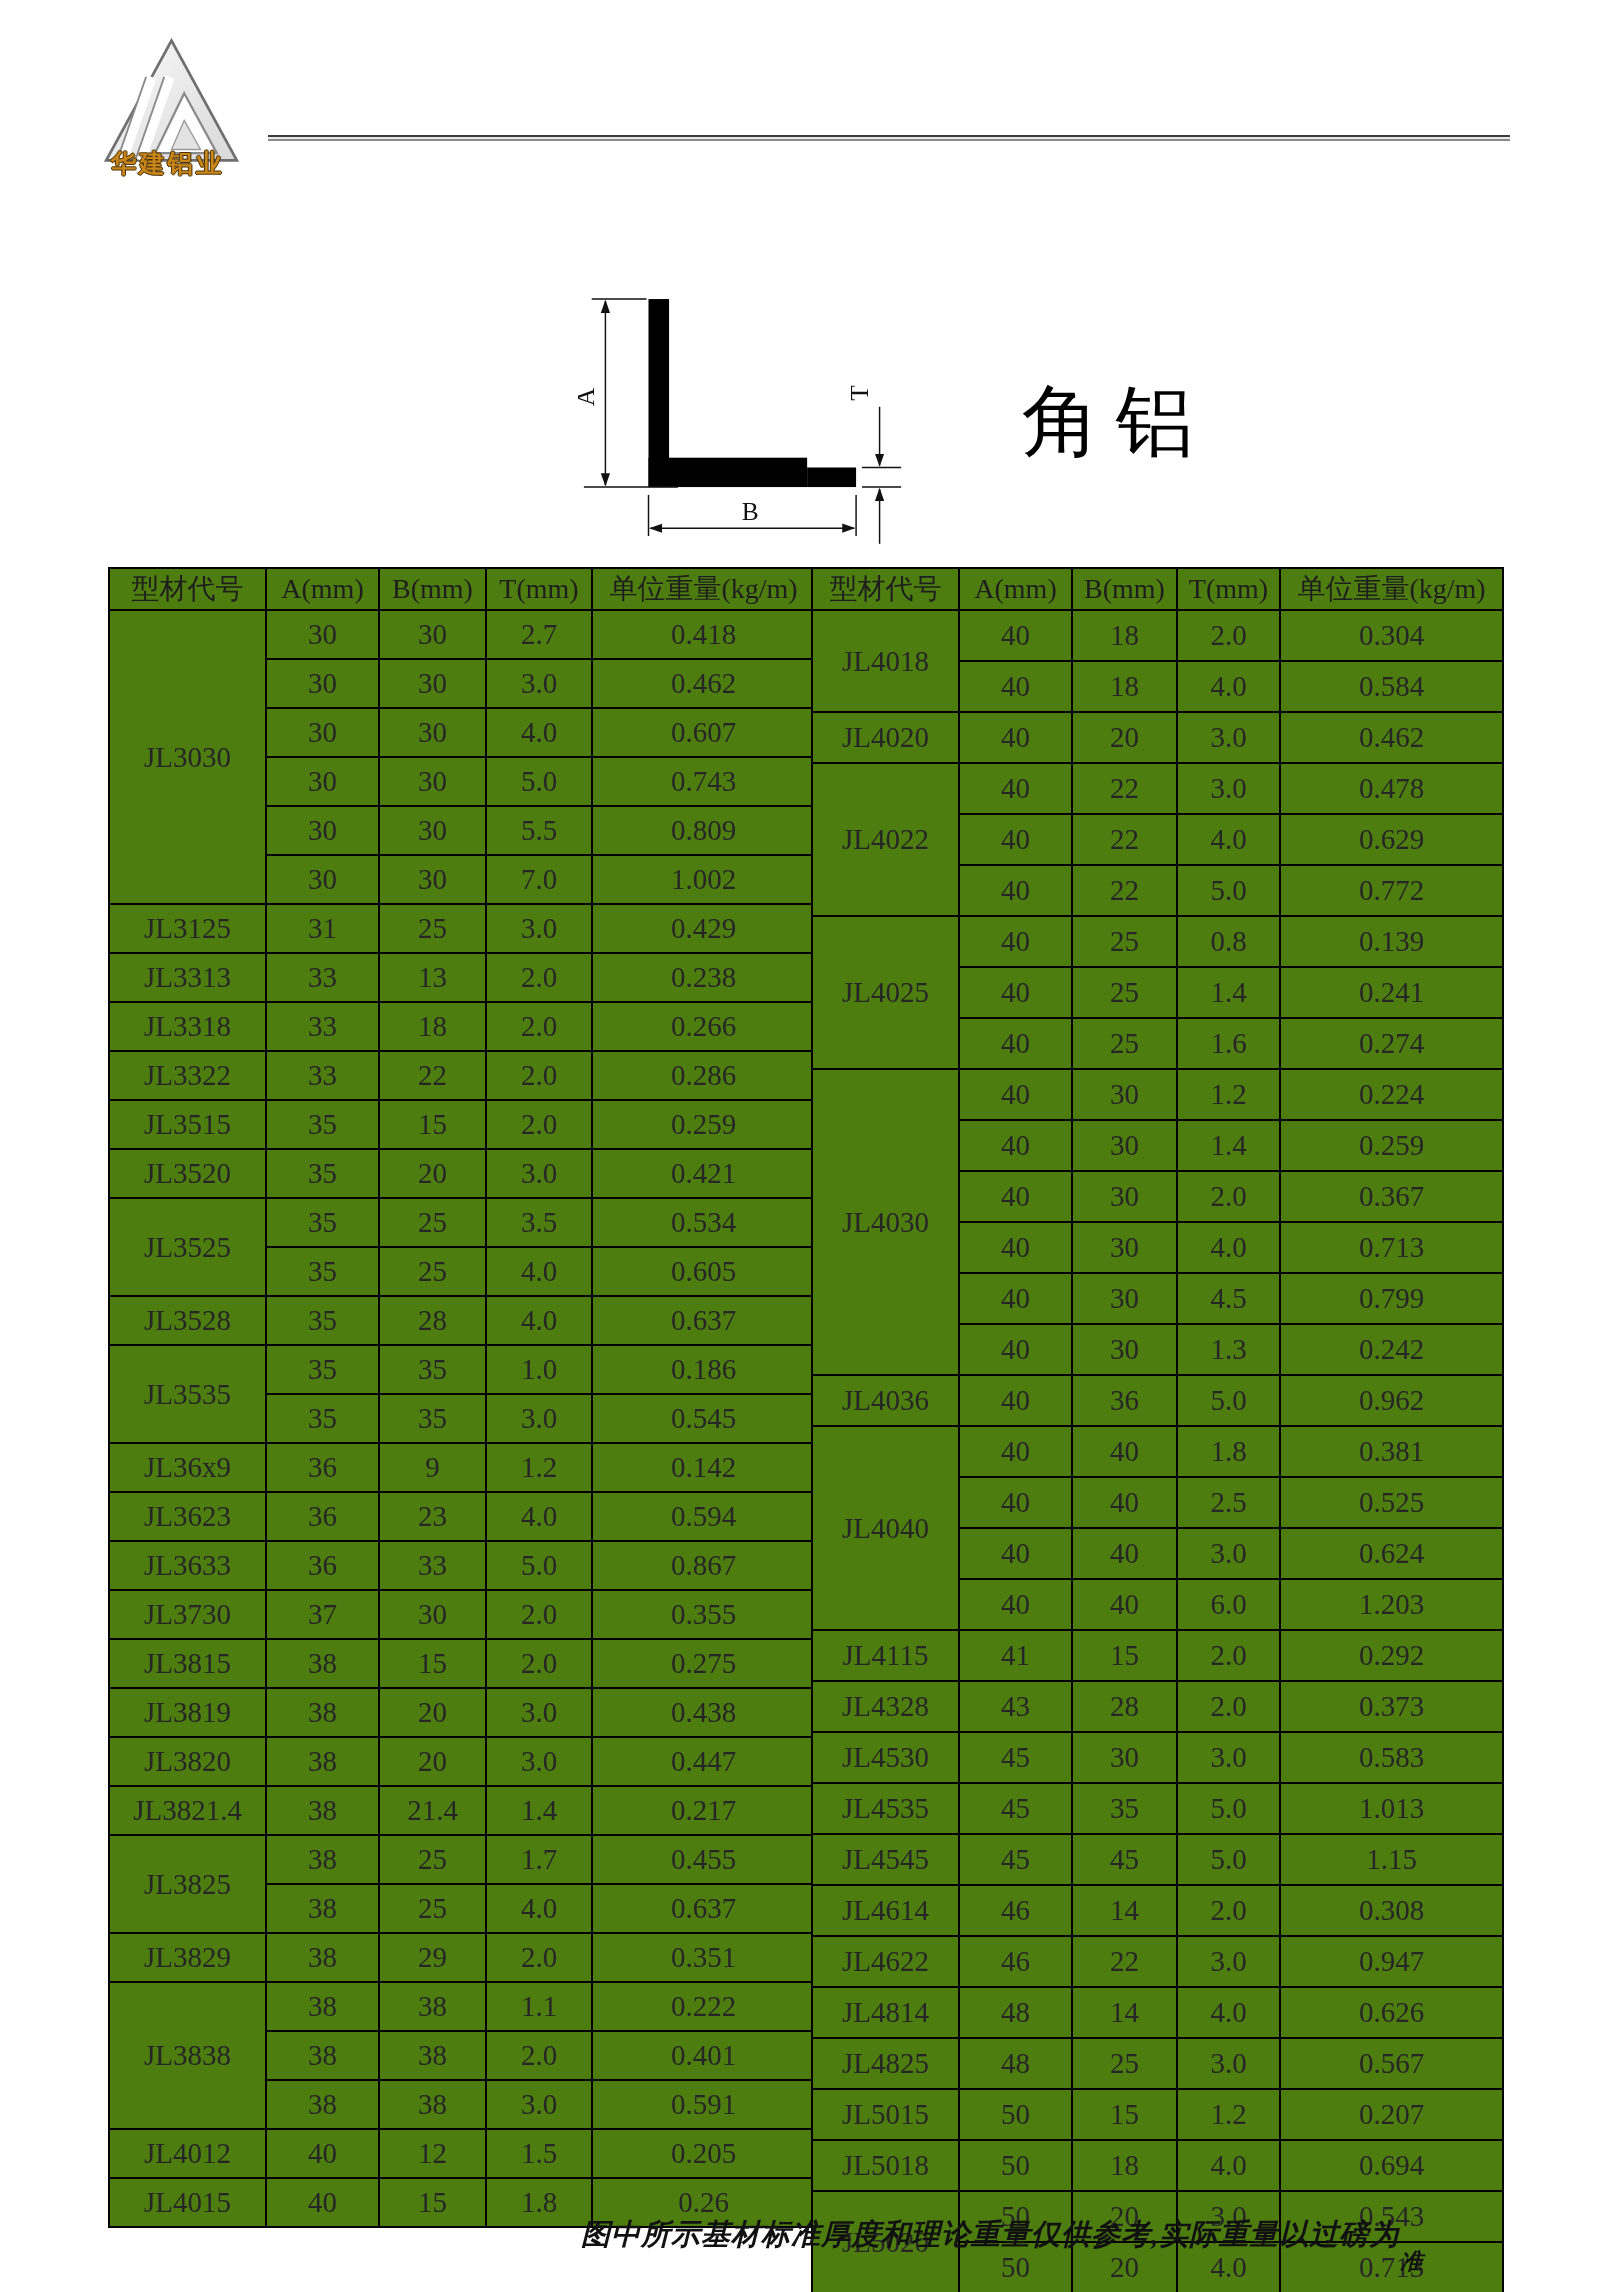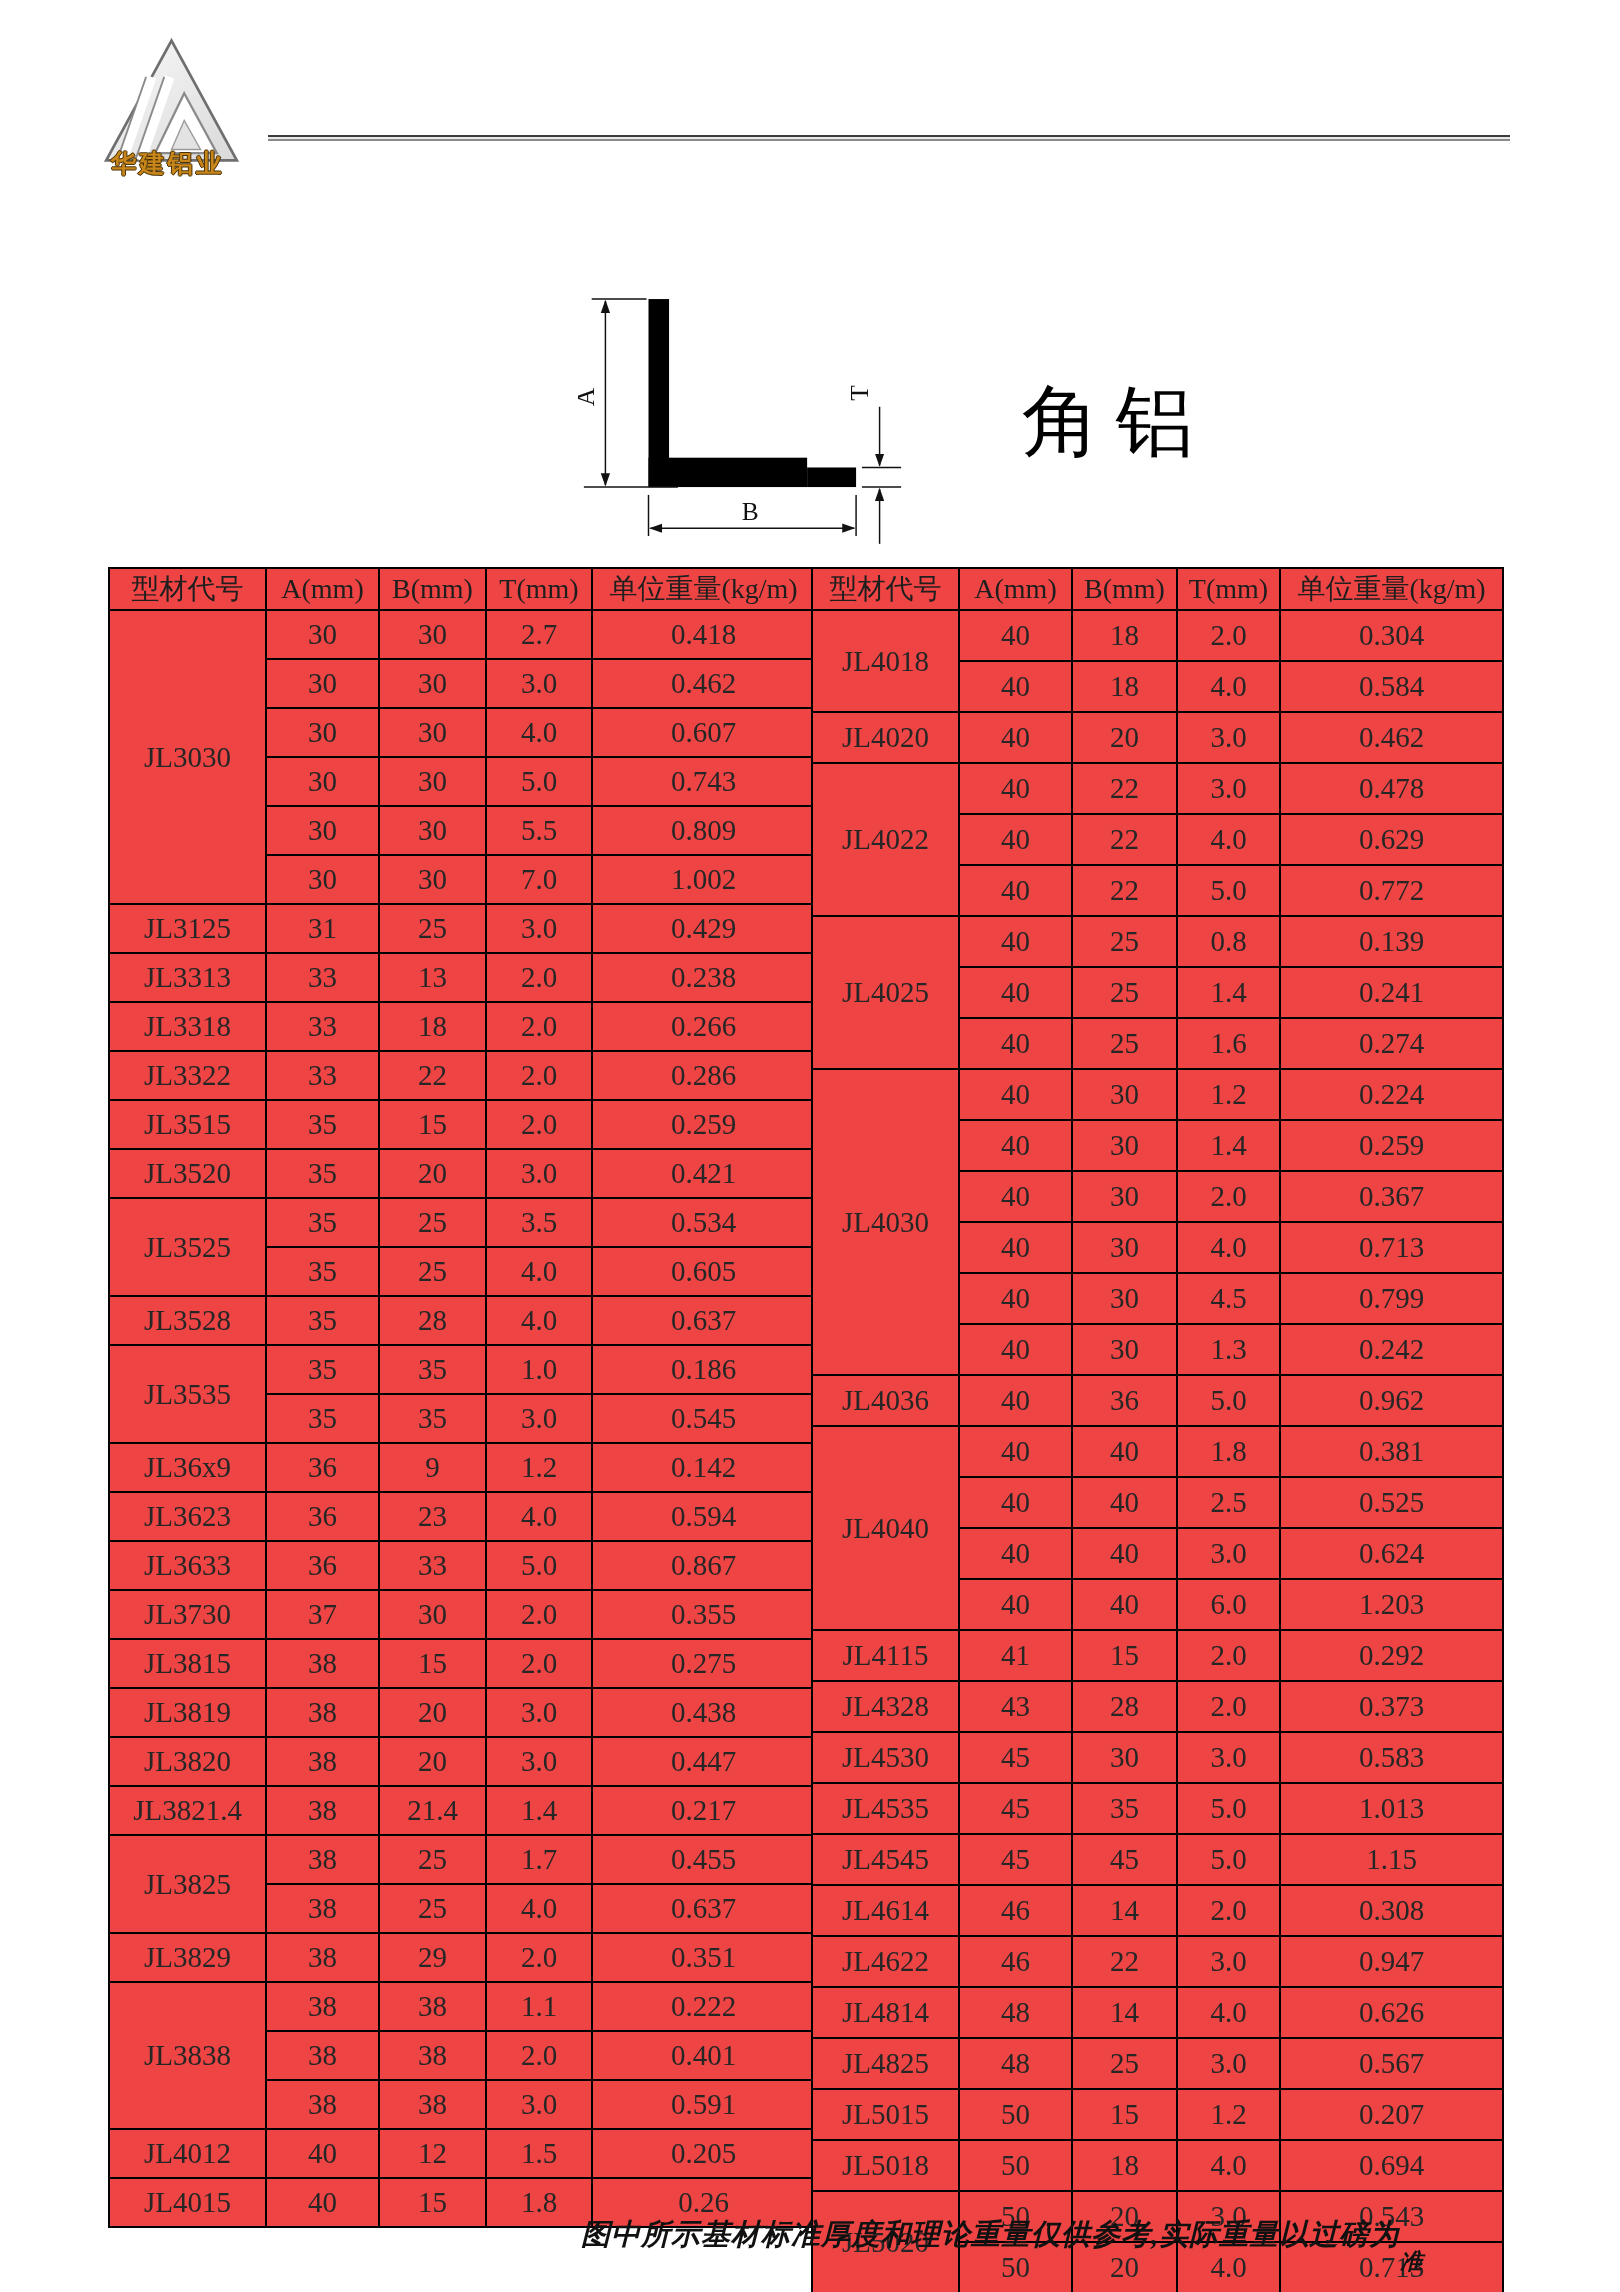--- a/index.html
+++ b/index.html
@@ -28,21 +28,21 @@
     font-family:"Liberation Sans","DejaVu Sans",sans-serif;
     font-size:30px;color:#161616;letter-spacing:0.5px;white-space:nowrap;
   }
   
   .diagram-svg{position:absolute;left:578px;top:287px;width:470px;height:265px;}
   .section-name{
     position:absolute;left:995px;top:370px;font-size:78px;color:#000;
     letter-spacing:15.7px;white-space:nowrap;margin-left:27px;
   }
   
-  table.spec{border-collapse:collapse;table-layout:fixed;position:absolute;background:#ef4444;}
+  table.spec{border-collapse:collapse;table-layout:fixed;position:absolute;background:#4d7c0f;}
   table.spec th,table.spec td{
     border:2.9px solid #000;text-align:center;vertical-align:middle;padding:0;
     font-size:29px;color:#262626;font-weight:normal;overflow:hidden;white-space:nowrap;
   }
   table.spec th{font-size:28px;color:#1e1e1e;}
   .tbl-left{left:108px;top:567px;}
   .tbl-right{left:811px;top:567px;}
   .tbl-left thead tr,.tbl-right thead tr{height:42px;}
   .tbl-left tbody tr{height:49px;}
   .tbl-right tbody tr{height:51px;}

